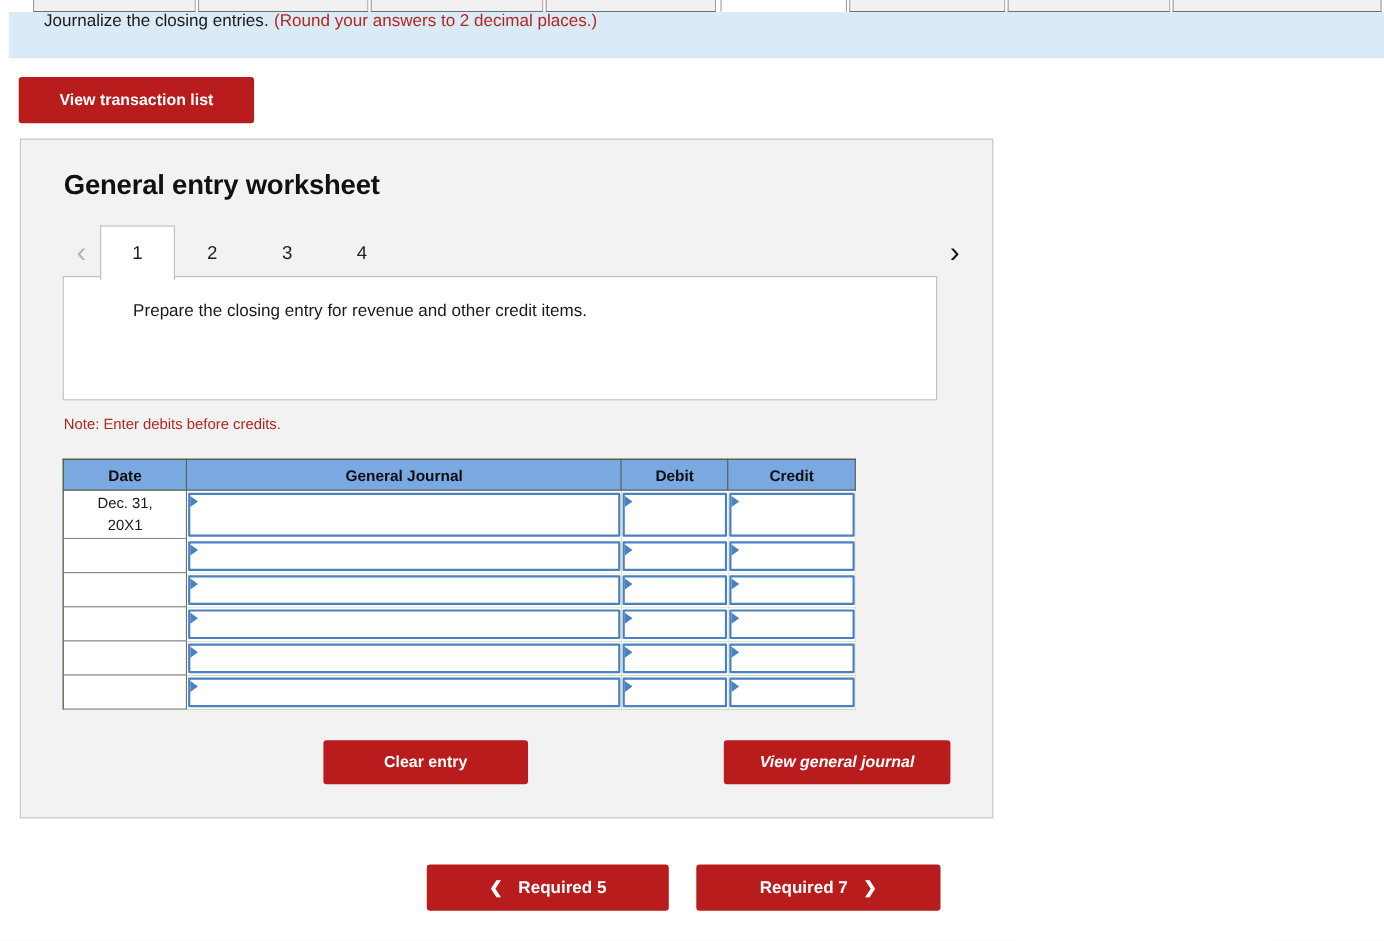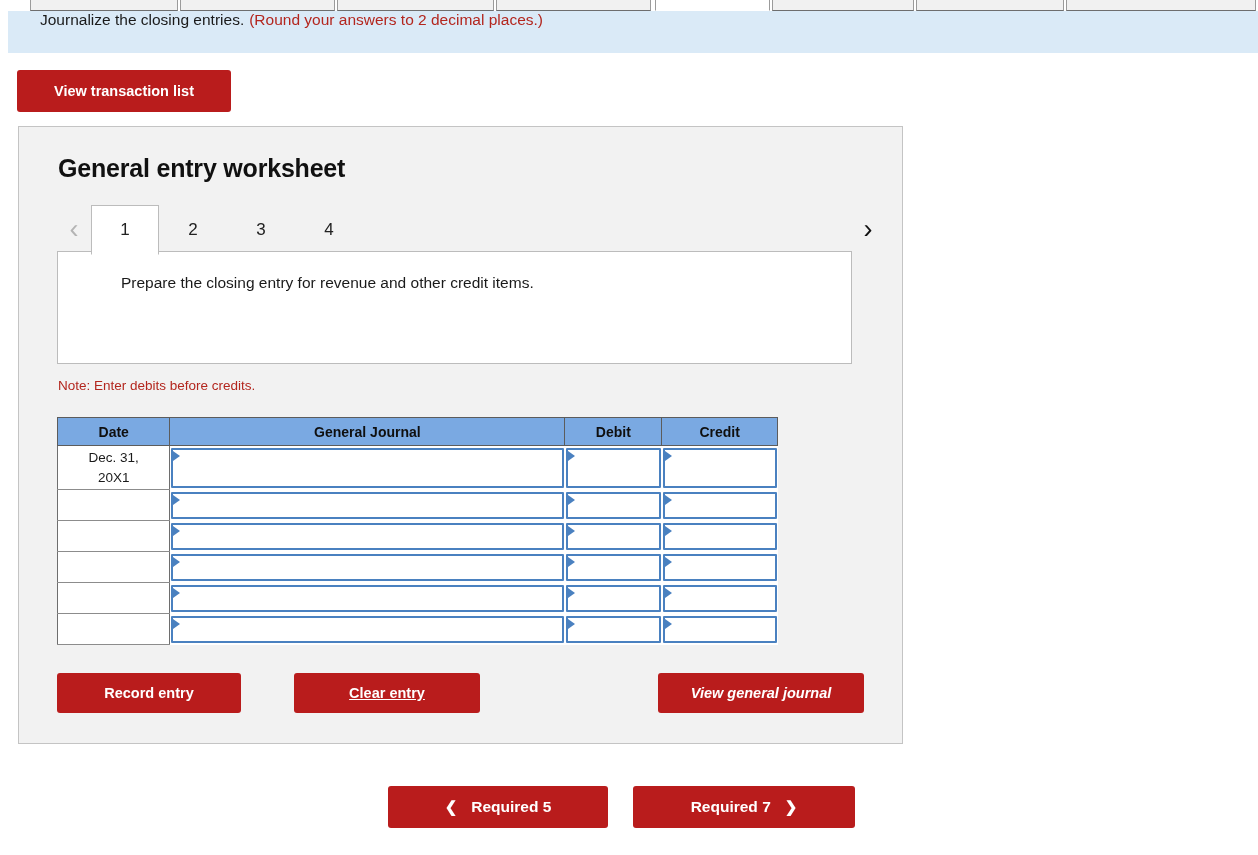--- a/index.html
+++ b/index.html
@@ -185,21 +185,21 @@
   tr.r-tall td { height: 44px; }
   tr.r-norm td { height: 31px; }
 
   
   .btn-record {
     position: absolute; left: 38px; top: 546px;
     width: 184px; height: 40px; font-size: 14.5px;
   }
   .btn-clear {
     position: absolute; left: 275px; top: 546px;
-    width: 186px; height: 40px; font-size: 14.5px; text-decoration: underline;
+    width: 186px; height: 40px; font-size: 14.5px;
   }
   .btn-viewgj {
     position: absolute; left: 639px; top: 546px;
     width: 206px; height: 40px; font-size: 14.5px; font-style: italic;
   }
 
   
   .btn-req-prev {
     position: absolute; left: 388px; top: 786px;
     width: 220px; height: 42px; font-size: 15.5px;
@@ -361,21 +361,20 @@
           <td class="inputcell">
             <div class="cellinput"></div>
           </td>
           <td class="inputcell">
             <div class="cellinput"></div>
           </td>
         </tr>
       </tbody>
   </table>
 
-  <button class="btn btn-record">Record entry</button>
   <button class="btn btn-clear">Clear entry</button>
   <button class="btn btn-viewgj">View general journal</button>
 </div>
 
 <button class="btn btn-req-prev">
   <span class="navchev l">❮</span><span>Required 5</span>
 </button>
 <button class="btn btn-req-next">
   <span>Required 7</span><span class="navchev r">❯</span>
 </button>

